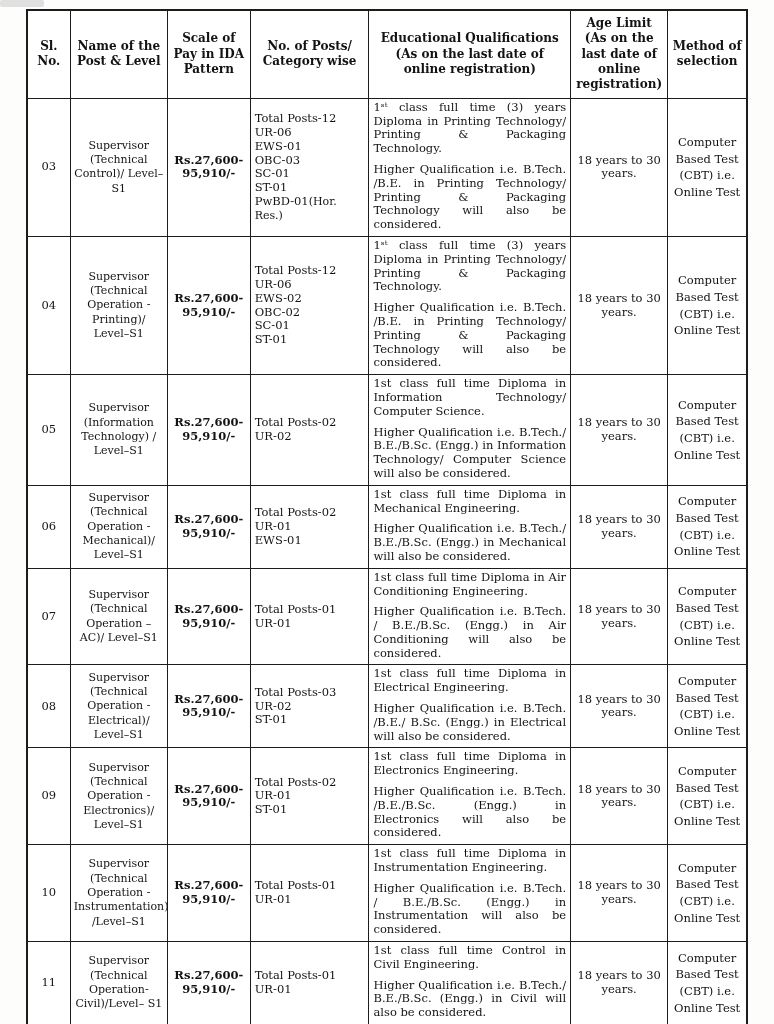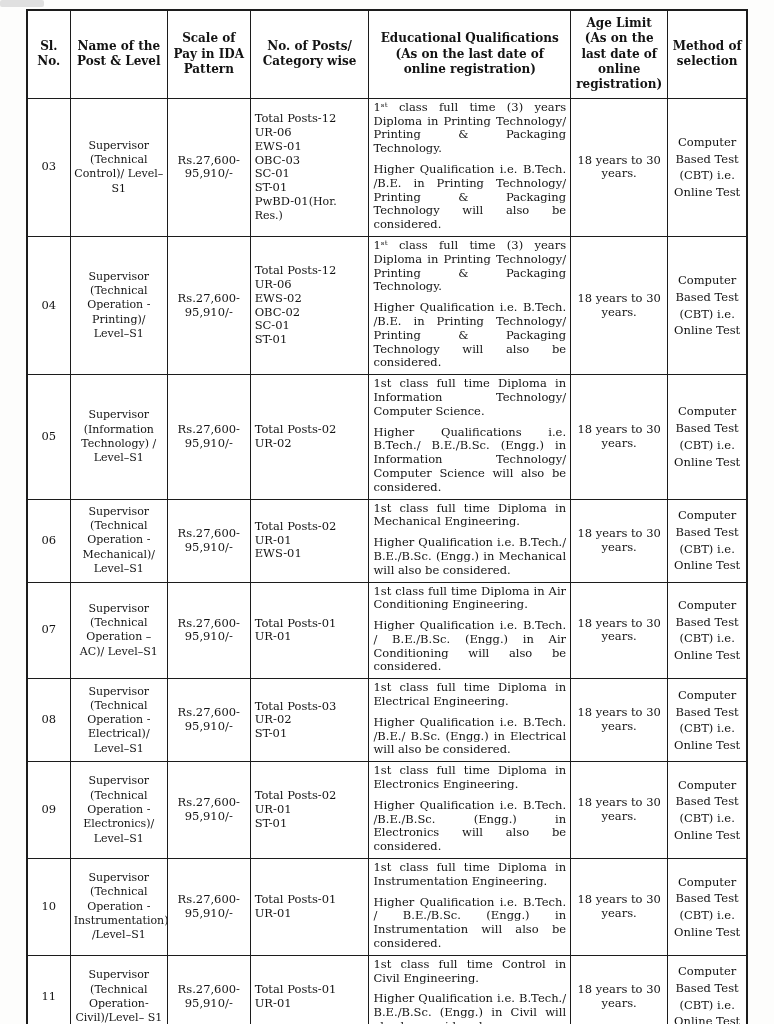--- a/index.html
+++ b/index.html
@@ -32,21 +32,21 @@
   }
   th {
     font-weight: bold;
     font-size: 12px;
     line-height: 1.28;
     padding: 5px 3px;
     height: 60px;
   }
   .c-sl    { text-align: center; }
   .c-name  { text-align: center; font-size: 11px; line-height: 1.3; padding: 3px 3px; }
-  .c-scale { text-align: center; }
+  .c-scale { text-align: center; font-weight: bold; }
   .c-posts { vertical-align: middle; }
   .posts-main { white-space: pre-line; }
   .posts-note { font-size: 11px; }
   .c-edu   { vertical-align: top; padding: 2px 4px; }
   .c-edu p { margin: 0 0 7px 0; text-align: justify; }
   .c-edu p:last-child { margin-bottom: 2px; }
   .c-age   { text-align: center; }
   .c-method{ text-align: center; line-height: 1.45; margin-left: 32px; }
 </style>
 </head>
@@ -116,21 +116,21 @@
       </tr>
 
       <tr>
         <td class="c-sl">05</td>
         <td class="c-name">Supervisor (Information Technology) / Level–S1</td>
         <td class="c-scale">Rs.27,600-95,910/-</td>
         <td class="c-posts"><span class="posts-main">Total Posts-02
 UR-02</span></td>
         <td class="c-edu">
           <p>1st class full time Diploma in Information Technology/ Computer Science.</p>
-          <p>Higher Qualifications i.e. B.Tech./ B.E./B.Sc. (Engg.) in Information Technology/ Computer Science will also be considered.</p>
+          <p>Higher Qualification i.e. B.Tech./ B.E./B.Sc. (Engg.) in Information Technology/ Computer Science will also be considered.</p>
         </td>
         <td class="c-age">18 years to 30 years.</td>
         <td class="c-method">Computer Based Test (CBT) i.e. Online Test</td>
       </tr>
 
       <tr>
         <td class="c-sl">06</td>
         <td class="c-name">Supervisor (Technical Operation - Mechanical)/ Level–S1</td>
         <td class="c-scale">Rs.27,600-95,910/-</td>
         <td class="c-posts"><span class="posts-main">Total Posts-02

